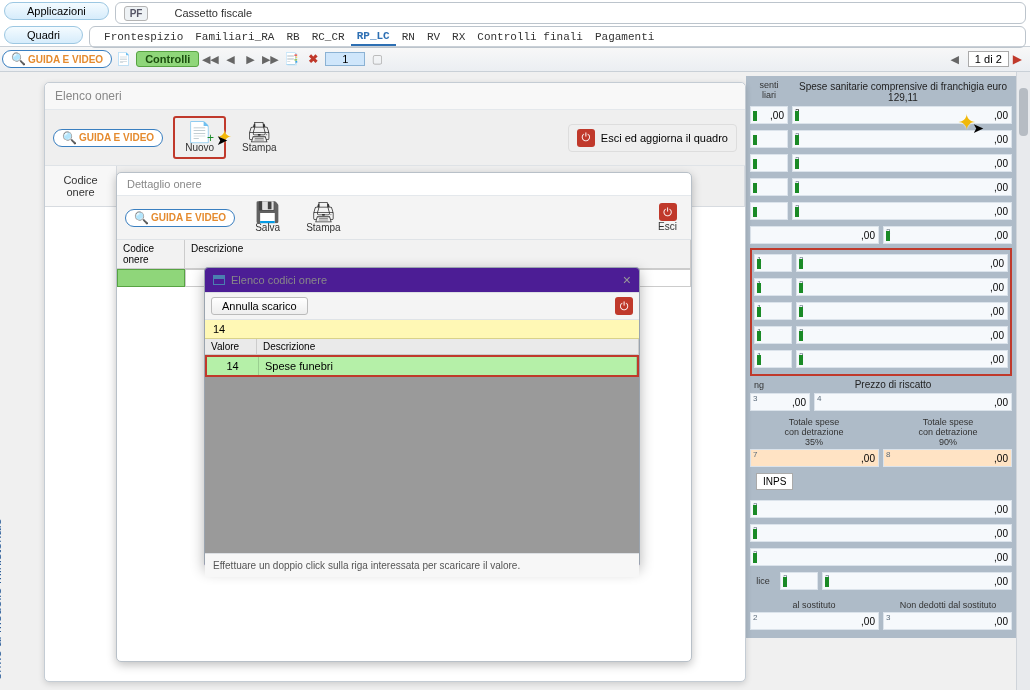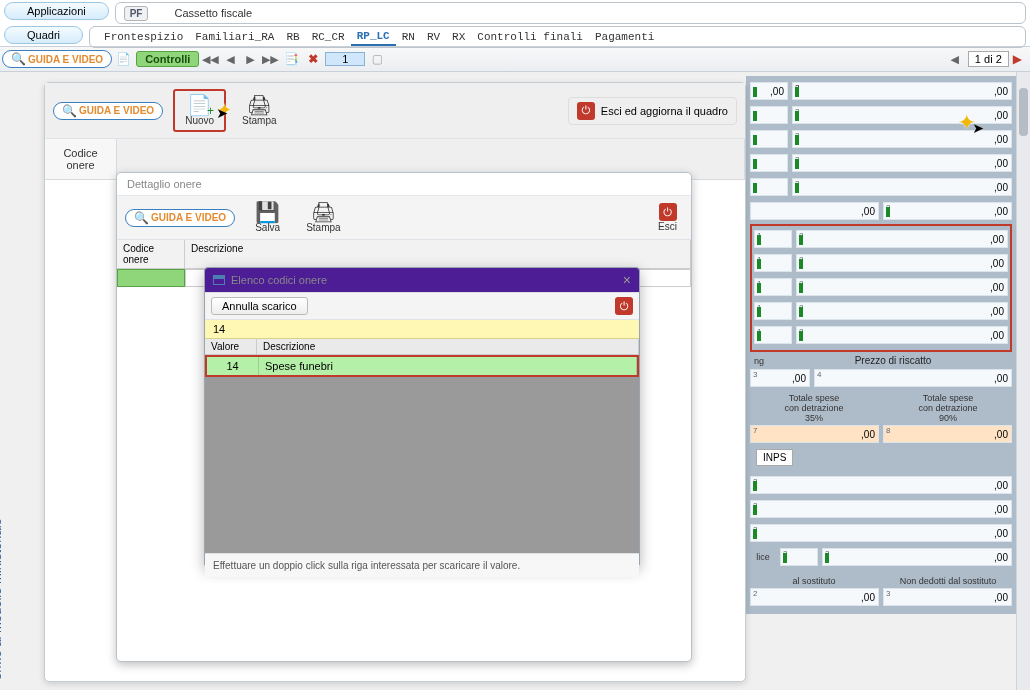--- a/index.html
+++ b/index.html
@@ -142,20 +142,27 @@
     <span class="pg-box">1 di 2</span>
     <span class="tri">▶</span>
   </div>
 </div>
 
 <div class="main">
 
   <div class="vert-label">orme al modello ministeriale</div>
 
   <div class="bg-form">
+    <div style="display:flex; gap:6px;">
+      <div style="width:38px;">
+        <div class="bg-small-label">senti</div>
+        <div class="bg-small-label">liari</div>
+      </div>
+      <div style="flex:1;" class="bg-header">Spese sanitarie comprensive di franchigia euro 129,11</div>
+    </div>
 
     <div class="bg-row">
       <div class="bg-cell" style="flex:0 0 38px;">
           <span class="mark"></span>
           <span>,00</span>
         </div>
       <div class="bg-cell">
           <span class="sup" style="position:absolute;left:2px;top:0;font-size:8px;">2</span>
           <span class="mark"></span>
           <span>,00</span>
@@ -358,20 +365,21 @@
           <span>,00</span>
         </div>
       <div class="bg-cell">
           <span class="bg-sup">3</span>
           <span>,00</span>
         </div>
     </div>
   </div>
 
   <div class="panel1">
+    <div class="panel1-title">Elenco oneri</div>
     <div class="panel1-tools">
       <span class="guida-btn">
         <span class="mag">🔍</span>
         <span>GUIDA E VIDEO</span>
       </span>
       <div class="nuovo-highlight">
         <div class="tool-col">
           <span class="ico" style="position:relative;">📄<span style="position:absolute;right:-2px;bottom:-2px;color:#1a8a26;font-size:12px;">+</span></span>
           <span>Nuovo</span>
         </div>

